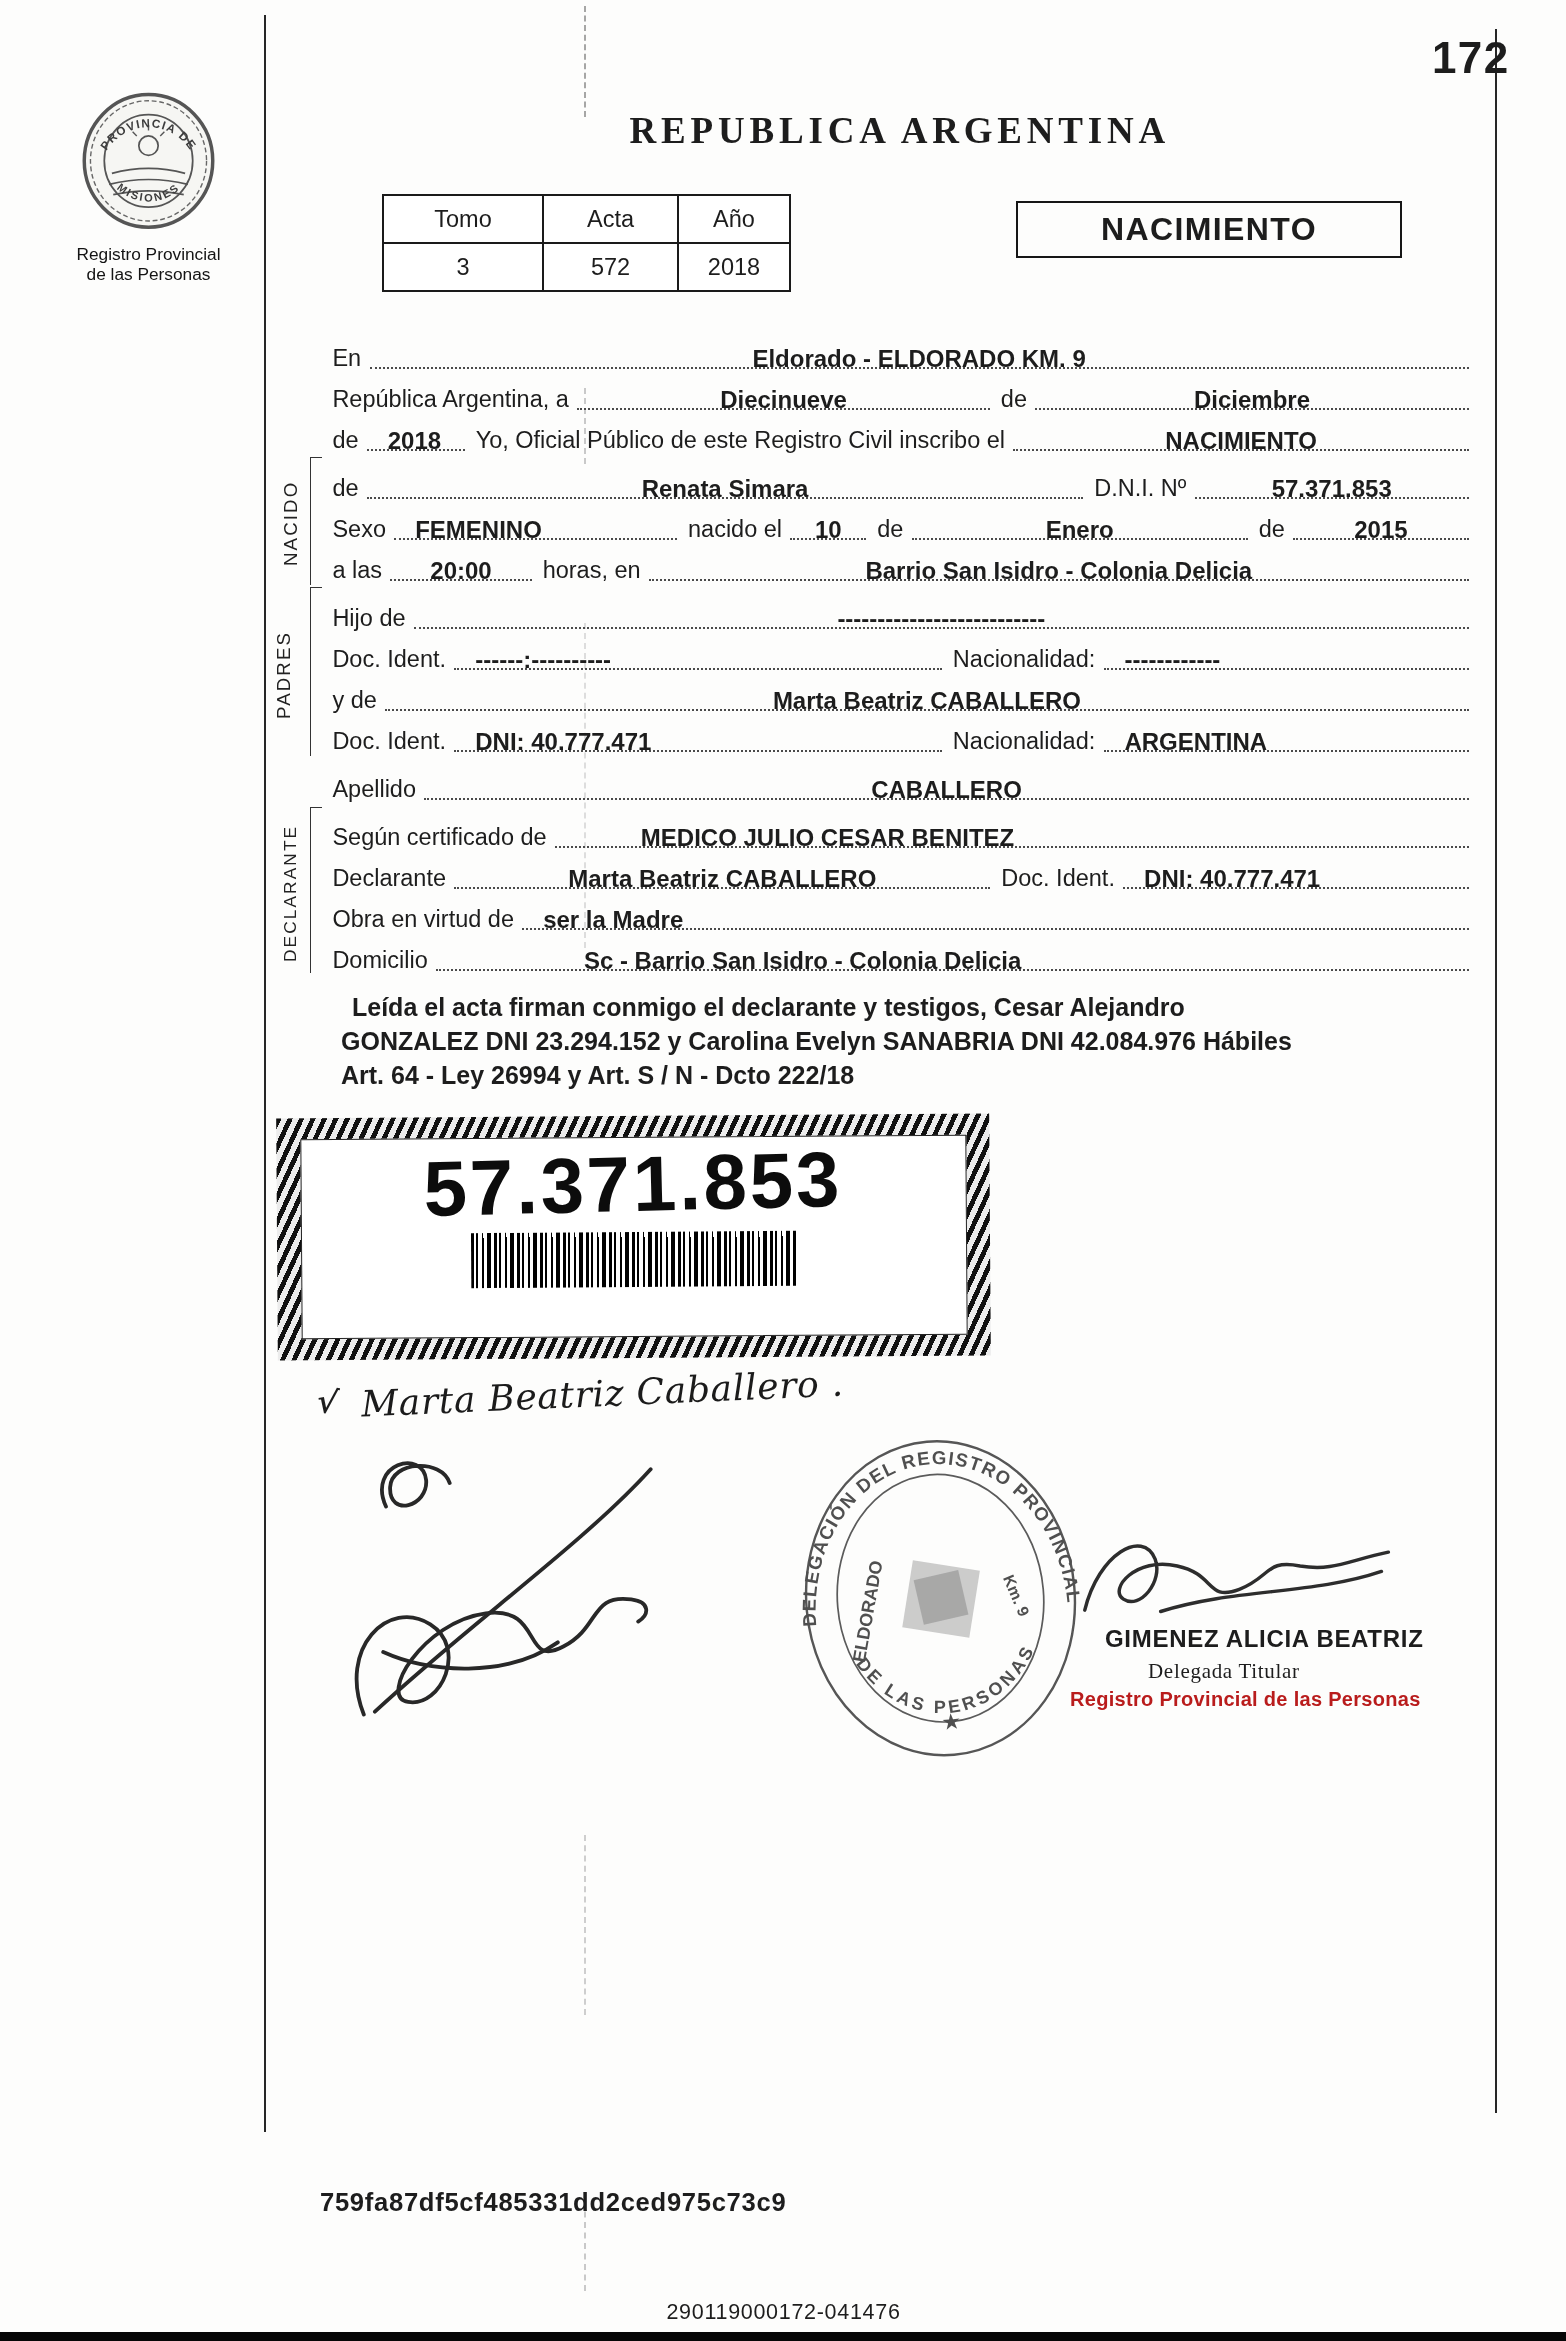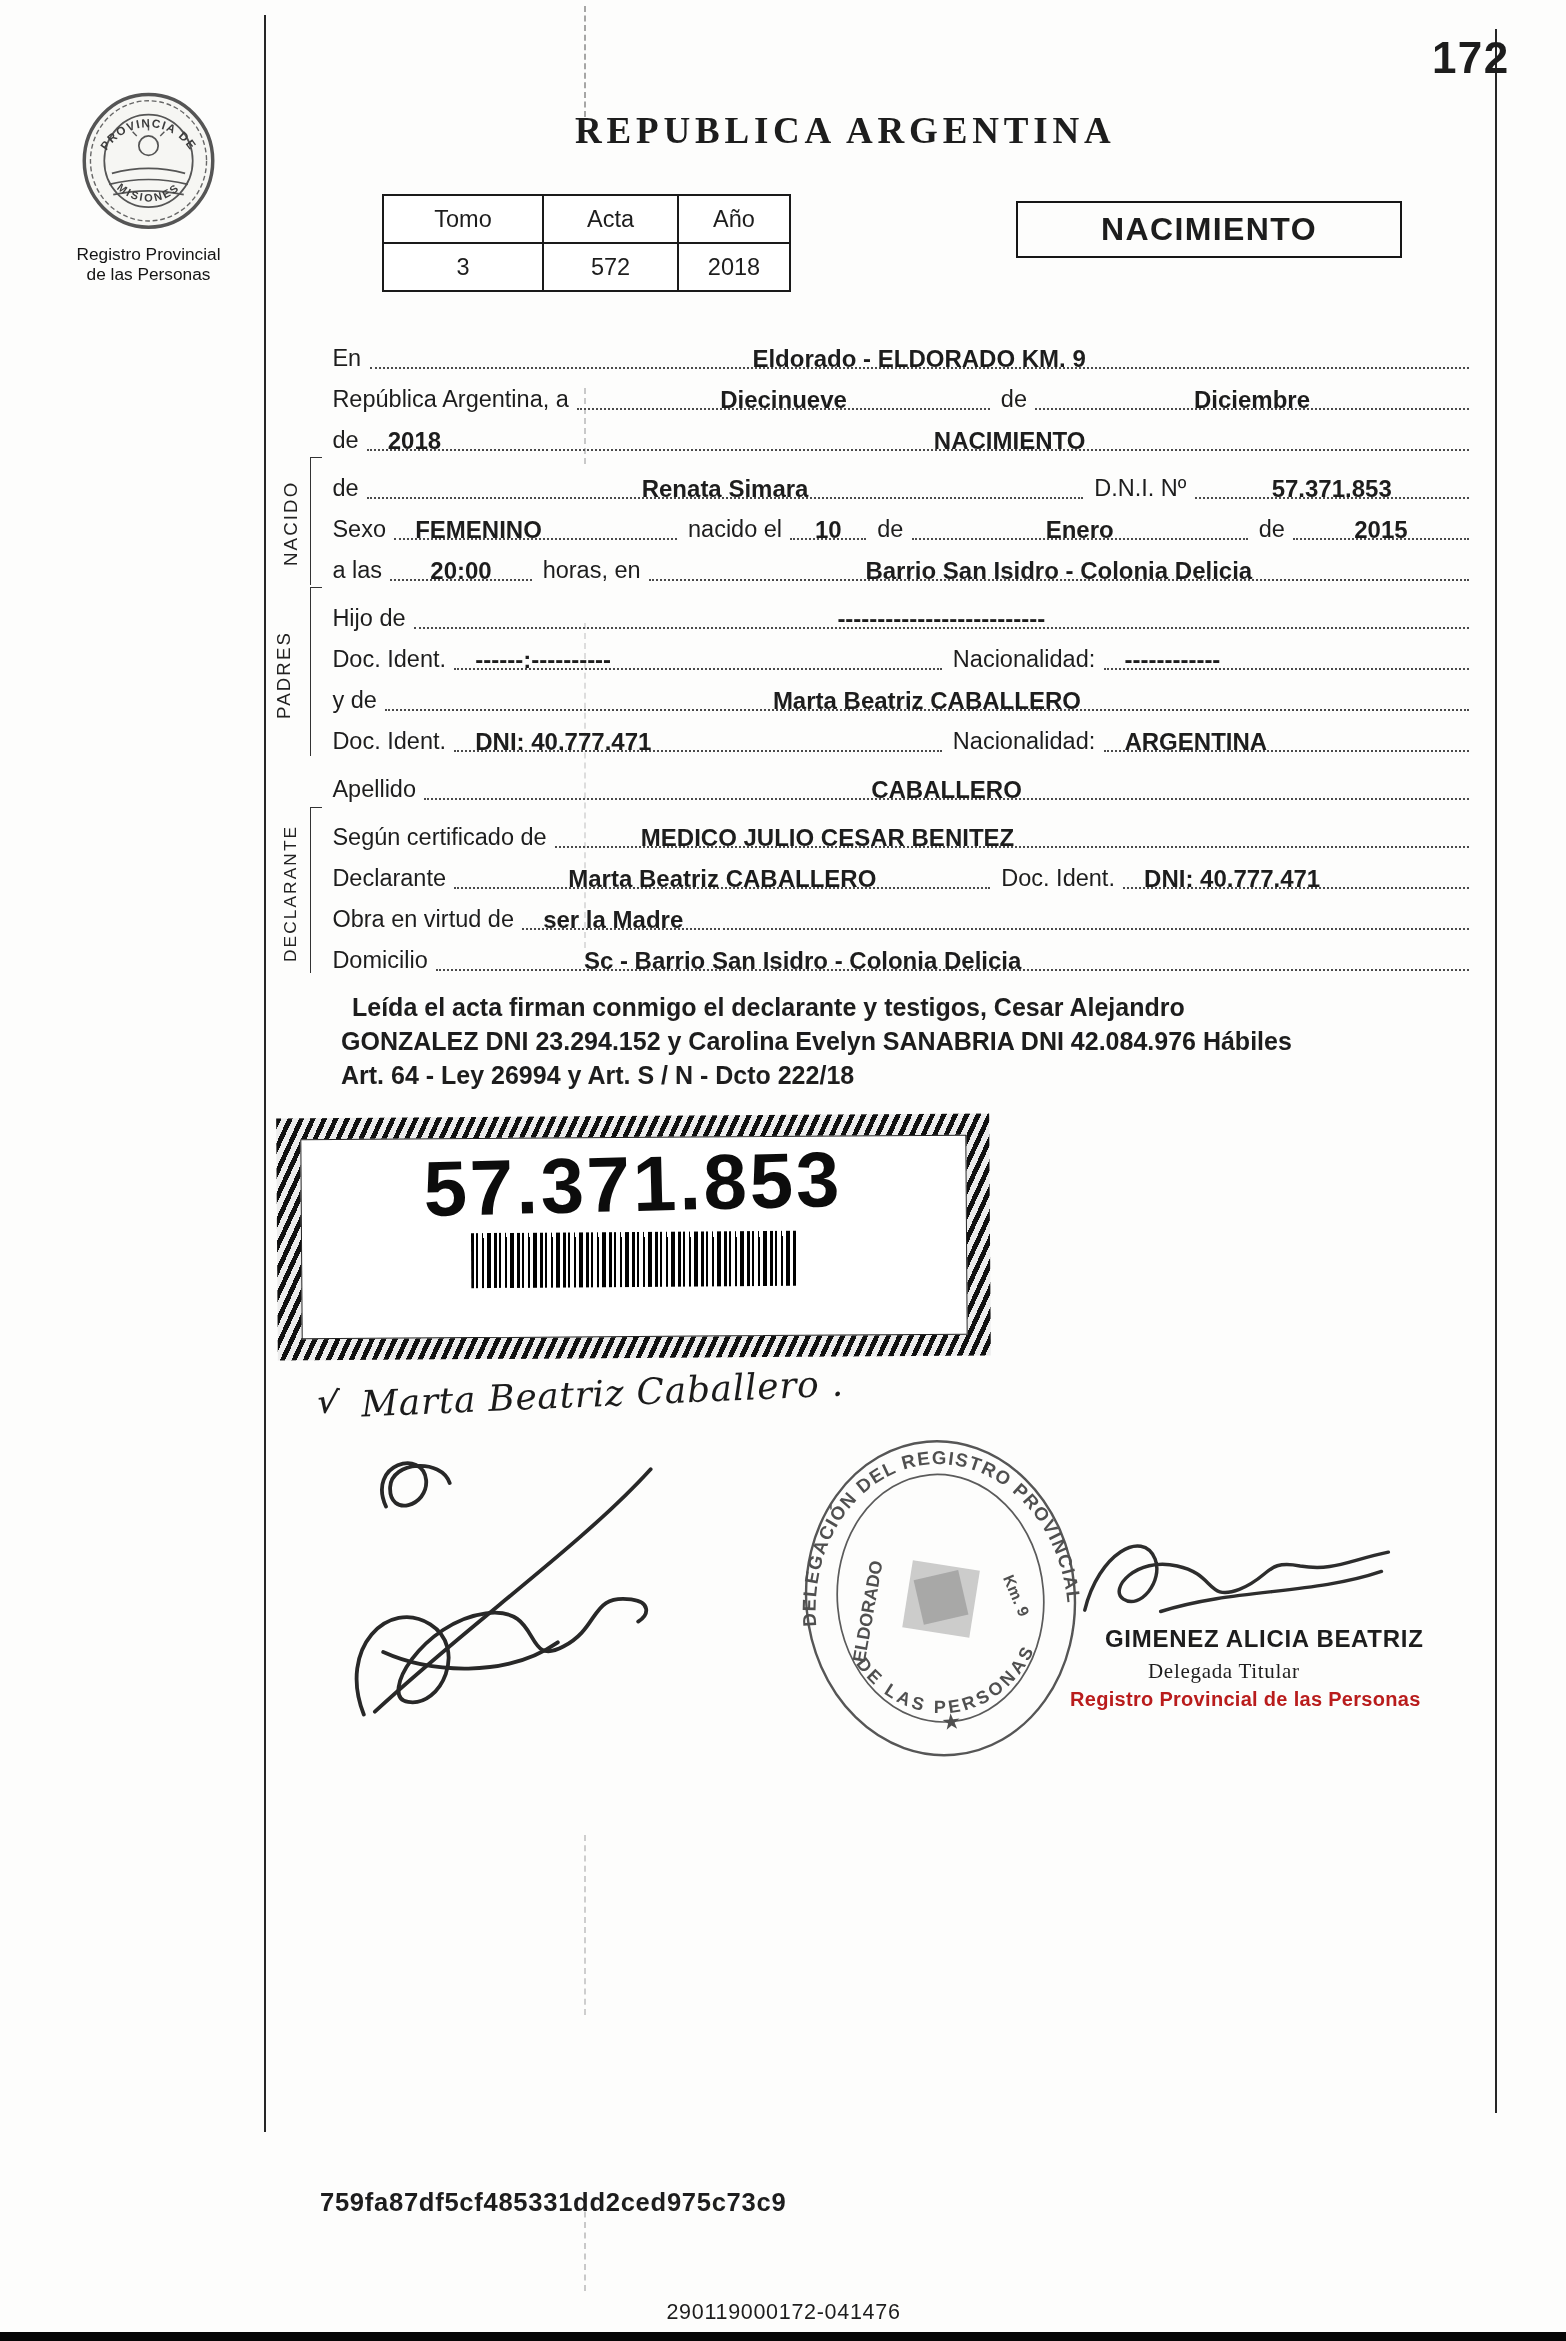--- a/index.html
+++ b/index.html
@@ -13,21 +13,21 @@
   .left-rule  { left:264px; top:15.2px;  width:1.7px; height:2117px; }
   .right-rule { left:1495px; top:29px; width:2.1px;   height:2084px; }
   .fold { position:absolute; left:584px; width:0; border-left:2.1px dashed #979797; }
 
   .page-number { position:absolute; left:1432px; top:33px; font-size:44px; font-weight:bold; letter-spacing:1.4px; }
 
   .seal { position:absolute; left:69px; top:89px; }
   .logo-caption { position:absolute; left:55px; top:244px; width:187px; text-align:center;
                   font-size:17.3px; line-height:1.18; color:#141414; }
 
-  .title { position:absolute; left:575px; top:109px; width:595px; text-align:left; white-space:nowrap;
+  .title { position:absolute; left:575px; top:109px; width:595px; text-align:right; white-space:nowrap;
            font-family:"Liberation Serif","DejaVu Serif",serif; font-size:37px; font-weight:bold; letter-spacing:4.8px; }
 
   .reg-table { position:absolute; left:382px; top:194px; border-collapse:collapse; }
   .reg-table td { border:2.1px solid #1a1a1a; text-align:center; font-size:23.5px; height:48px; background:#fff; }
   .reg-table .c1 { width:160px; } .reg-table .c2 { width:135px; } .reg-table .c3 { width:112px; }
 
   .event-box { position:absolute; left:1016px; top:201px; width:386px; height:57px; border:2.4px solid #161616;
                display:flex; align-items:center; justify-content:center; font-size:32px; font-weight:bold; letter-spacing:1.4px; }
 
   .form { position:absolute; left:331px; top:334px; width:1139px; }
@@ -166,20 +166,21 @@
       <span class="leader" style="flex:1.05">
           <span class="filled">Diciembre</span>
         </span>
     </div>
 
     <div class="line">
       <span class="lbl">de</span>
       <span class="leader left" style="flex:.18">
           <span class="filled">2018</span>
         </span>
+      <span class="lbl mid">Yo, Oficial Público de este Registro Civil inscribo el</span>
       <span class="leader" style="flex:1">
           <span class="filled">NACIMIENTO</span>
         </span>
     </div>
 
     <div class="line gap">
       <span class="lbl">de</span>
       <span class="leader" style="flex:2.6">
           <span class="filled">Renata Simara</span>
         </span>

